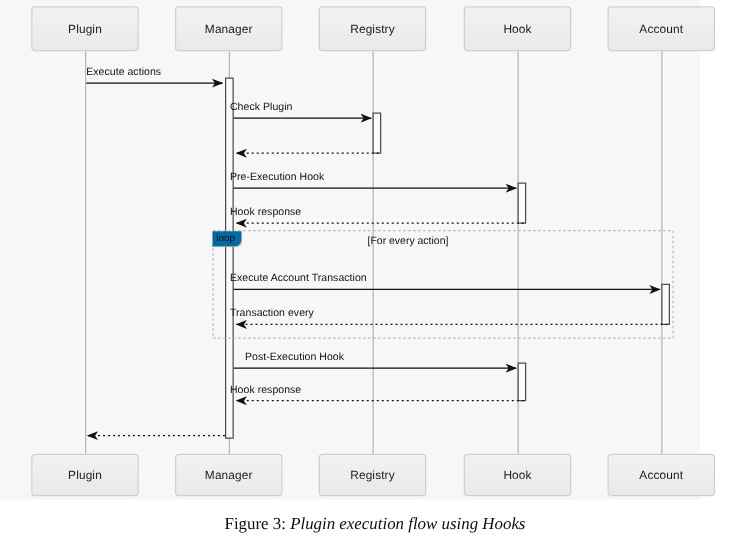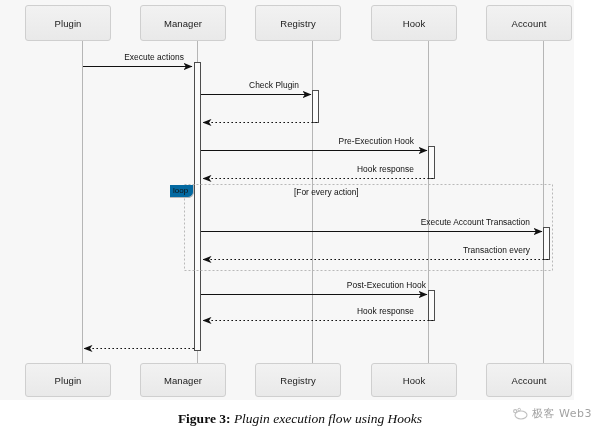--- a/index.html
+++ b/index.html
@@ -19,21 +19,20 @@
     height: 439px;
   }
   
   #diagram {
     position: absolute;
     left: 0;
     top: 0;
     width: 560px;
     height: 400px;
     background: #f7f7f7;
-    padding-left: 14px;
   }
   #diagram svg {
     display: block;
   }
   .lifeline-box {
     position: absolute;
     box-sizing: border-box;
     border: 1px solid #cfcfcf;
     border-radius: 3px;
     background: linear-gradient(180deg, #f2f2f2 0%, #e9e9e9 100%);
@@ -42,21 +41,21 @@
     display: flex;
     align-items: center;
     justify-content: center;
     letter-spacing: .1px;
   }
   .msg-label {
     position: absolute;
     font-size: 8.4px;
     color: #111111;
     white-space: nowrap;
-    text-align: right;
+    text-align: left;
     letter-spacing: .05px;
   }
   .frag-label {
     position: absolute;
     font-size: 8px;
     color: #111111;
     box-sizing: border-box;
     background: #0369a1;
     border: 1px solid #b9b9b9;
     border-top: none;
@@ -85,21 +84,21 @@
     position: absolute;
     left: 0;
     top: 11px;
     width: 600px;
     text-align: center;
     font-family: "Liberation Serif", serif;
     font-size: 13.5px;
     color: #0d0d0d;
   }
   #caption .fig-num {
-    font-weight: bold;
+    font-weight: normal;
     font-style: normal;
     margin-top: 29px;
   }
   #caption .fig-text {
     font-style: italic;
   }
   
   #watermark {
     position: absolute;
     right: 8px;
@@ -211,22 +210,14 @@
     <div class="frag-label" style="left:170px; top:185px;">loop</div>
     <div class="frag-cond" style="left:294px; top:187px;">[For every action]</div>
   </div>
 
   <div id="caption-area">
     <div id="caption">
       <span class="fig-num">Figure 3:</span><span> </span><span class="fig-text">Plugin execution flow using Hooks</span>
     </div>
   </div>
 
-  <div id="watermark">
-    <svg width="16" height="13" viewBox="0 0 16 13">
-      <ellipse cx="9" cy="8" rx="6" ry="4" fill="none" stroke="#8a8a8a" stroke-width="1.1"></ellipse>
-      <circle cx="3.2" cy="4.2" r="1.6" fill="none" stroke="#8a8a8a" stroke-width="1.1"></circle>
-      <circle cx="7.2" cy="2.6" r="1.3" fill="none" stroke="#8a8a8a" stroke-width="1"></circle>
-    </svg>
-    <span class="wm-text">极客 Web3</span>
-  </div>
 
 </div>
 
 </body></html>

